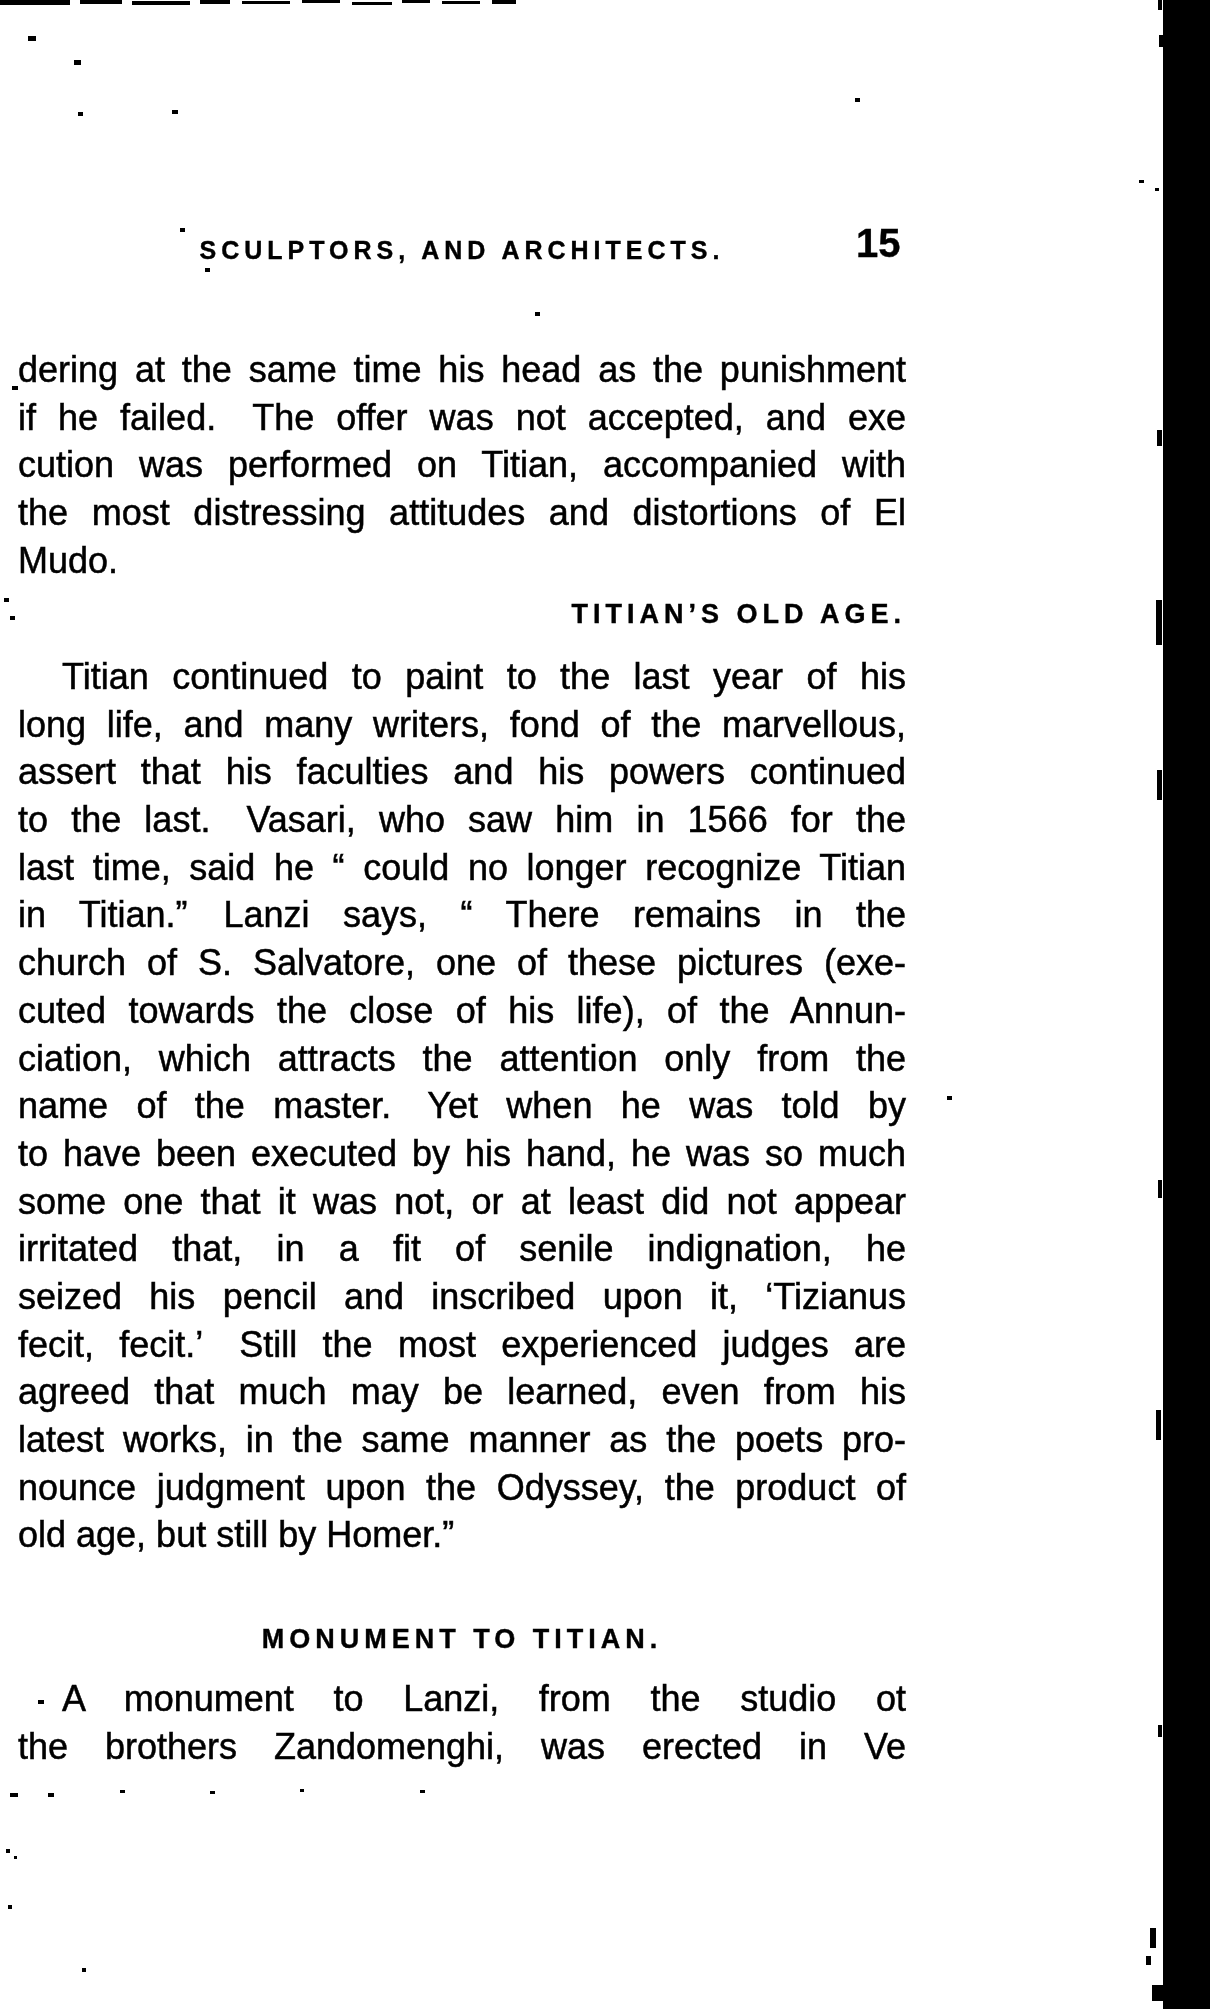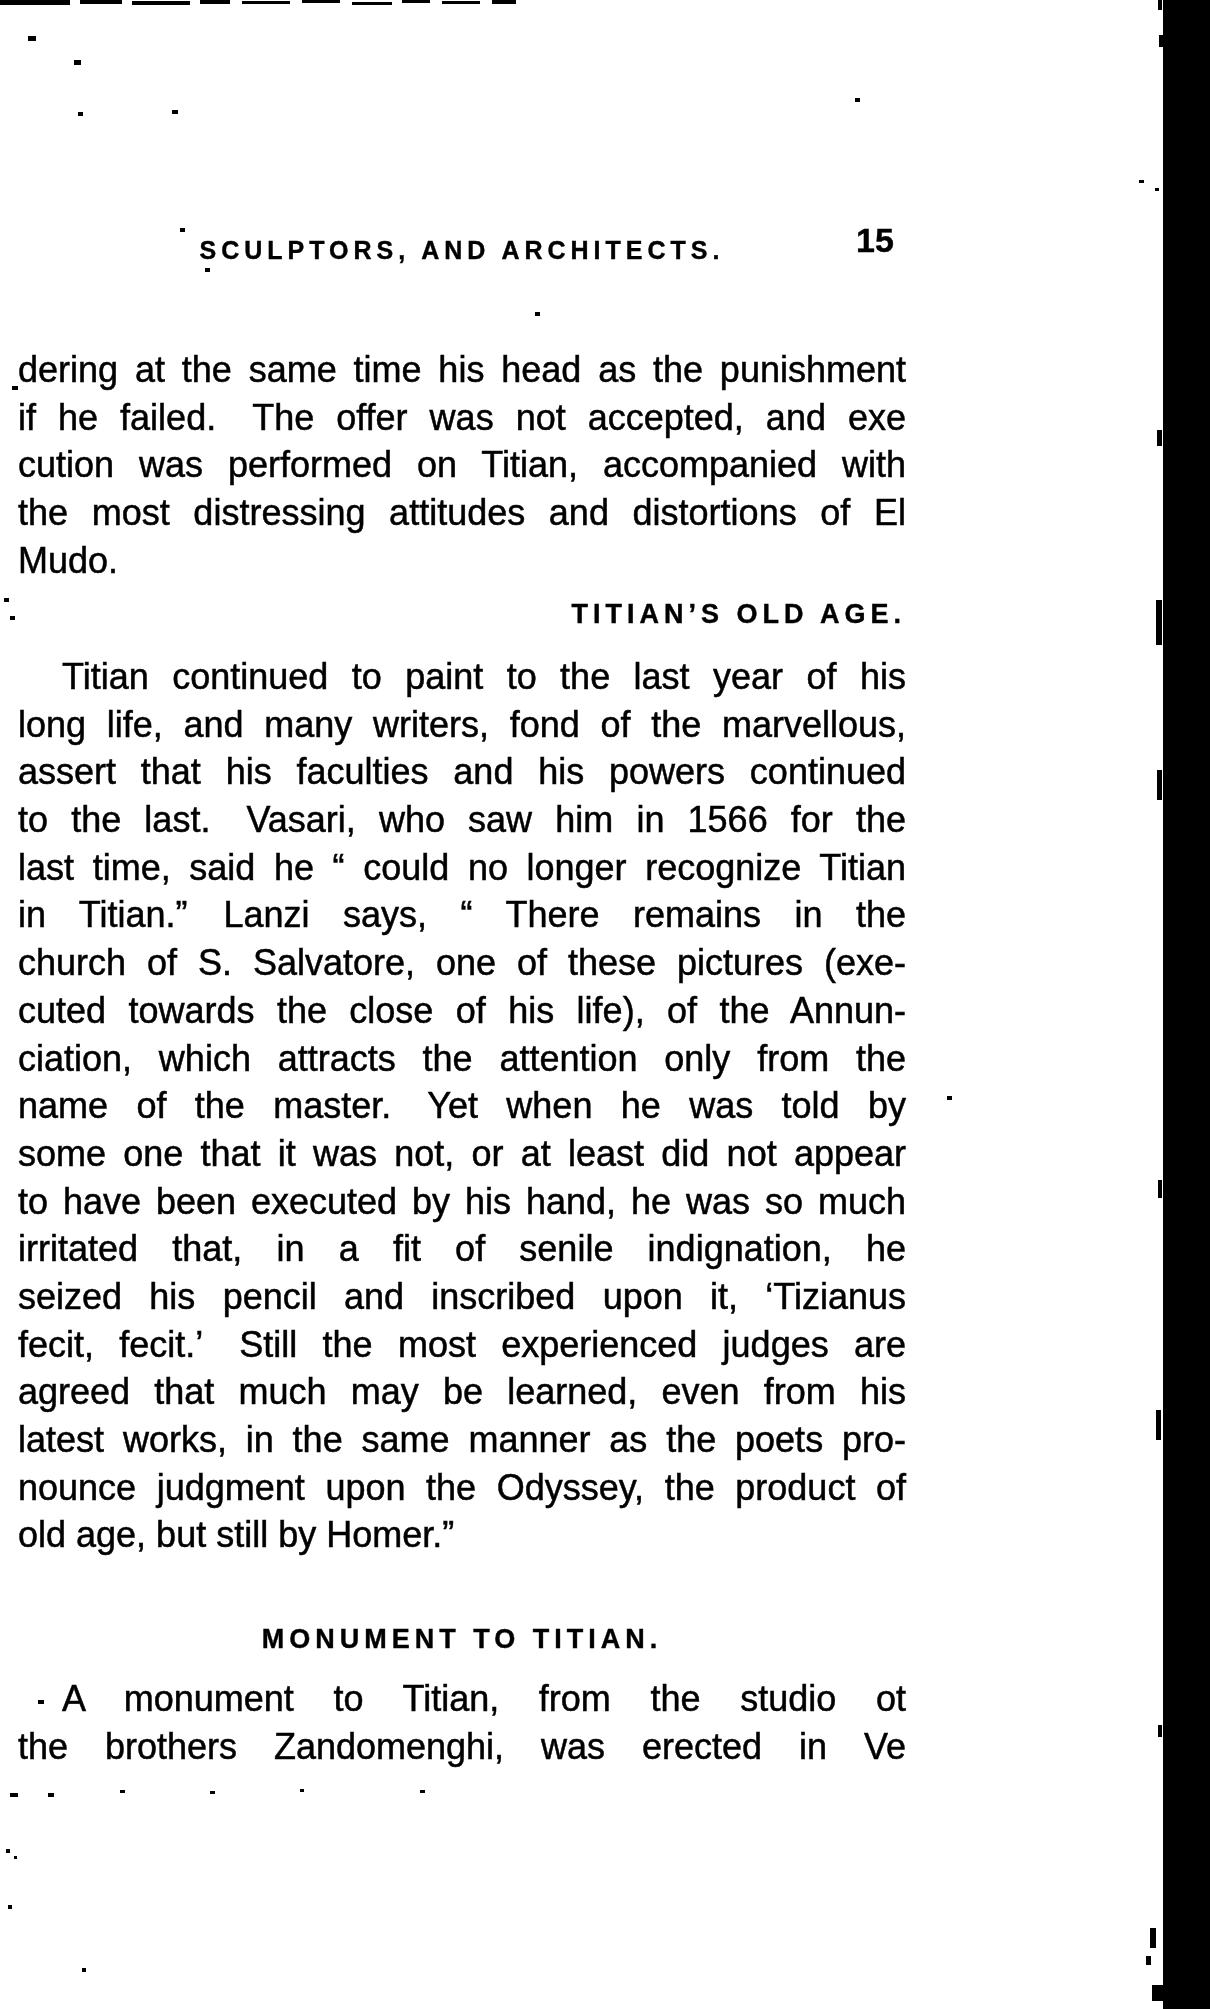--- a/index.html
+++ b/index.html
@@ -14,21 +14,21 @@
   
   .running-title {
     position:absolute; top:236px; left:18px; width:888px;
     text-align:center;
     font-size:25px; font-weight:bold; letter-spacing:5px;
     -webkit-text-stroke:0.4px #000;
     white-space:nowrap;
   }
   .page-num {
     position:absolute; top:221px; left:856px;
-    font-size:34px; font-weight:bold;
+    font-size:40px; font-weight:bold;
     -webkit-text-stroke:0.4px #000;
   }
   
   .heading {
     position:absolute; left:18px; width:888px;
     text-align:center;
     font-size:27px; font-weight:bold; letter-spacing:5px;
     -webkit-text-stroke:0.4px #000;
     white-space:nowrap;
   }
@@ -80,35 +80,35 @@
     <div class="line indent">Titian continued to paint to the last year of his</div>
     <div class="line">long life, and many writers, fond of the marvellous,</div>
     <div class="line">assert that his faculties and his powers continued</div>
     <div class="line">to the last. Vasari, who saw him in 1566 for the</div>
     <div class="line">last time, said he “ could no longer recognize Titian</div>
     <div class="line">in Titian.” Lanzi says, “ There remains in the</div>
     <div class="line">church of S. Salvatore, one of these pictures (exe-</div>
     <div class="line">cuted towards the close of his life), of the Annun-</div>
     <div class="line">ciation, which attracts the attention only from the</div>
     <div class="line">name of the master. Yet when he was told by</div>
+    <div class="line">to have been executed by his hand, he was so much</div>
     <div class="line">some one that it was not, or at least did not appear</div>
-    <div class="line">to have been executed by his hand, he was so much</div>
     <div class="line">irritated that, in a fit of senile indignation, he</div>
     <div class="line">seized his pencil and inscribed upon it, ‘Tizianus</div>
     <div class="line">fecit, fecit.’ Still the most experienced judges are</div>
     <div class="line">agreed that much may be learned, even from his</div>
     <div class="line">latest works, in the same manner as the poets pro-</div>
     <div class="line">nounce judgment upon the Odyssey, the product of</div>
     <div class="line flush">old age, but still by Homer.”</div>
   </div>
 
   <div class="heading h2">MONUMENT TO TITIAN.</div>
 
   <div class="body-block p3">
-    <div class="line indent">A monument to Titian, from the studio ot</div>
+    <div class="line indent">A monument to Lanzi, from the studio ot</div>
     <div class="line">the brothers Zandomenghi, was erected in Ve</div>
   </div>
 
   <div class="edge-bar"></div>
 
   <div class="speck" style="left:1158px;top:0px;width:4px;height:10px;"></div>
   <div class="speck" style="left:1159px;top:35px;width:4px;height:12px;"></div>
   <div class="speck" style="left:1157px;top:430px;width:5px;height:16px;"></div>
   <div class="speck" style="left:1156px;top:600px;width:6px;height:45px;"></div>
   <div class="speck" style="left:1157px;top:770px;width:5px;height:30px;"></div>

